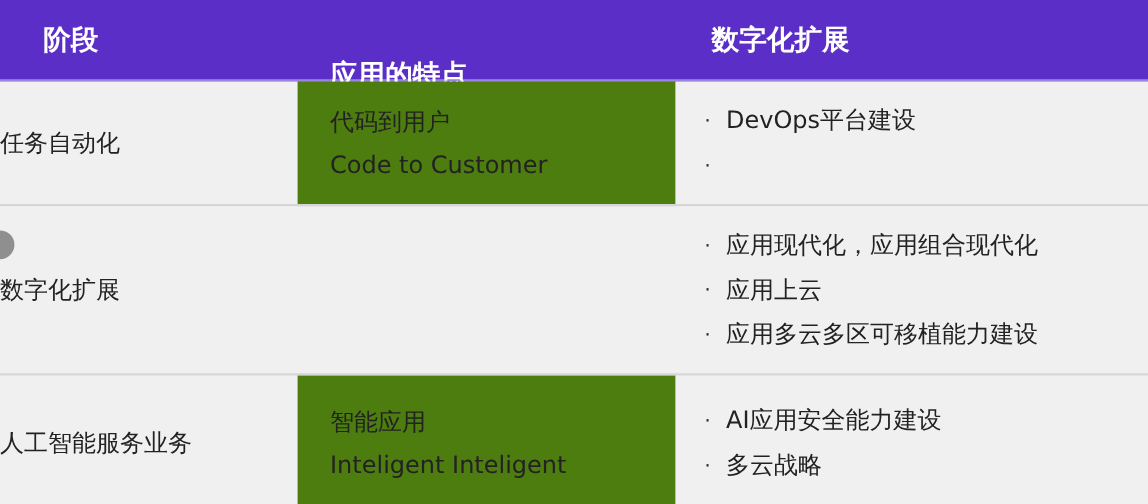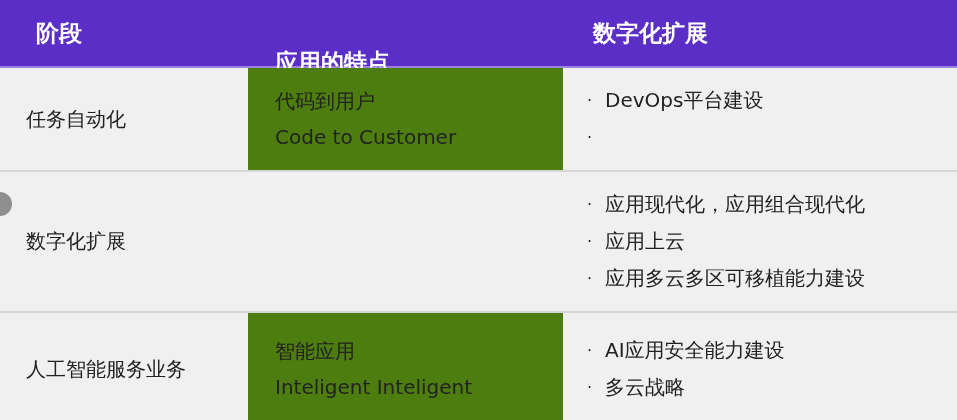--- a/index.html
+++ b/index.html
@@ -26,21 +26,21 @@
     .h3 { left: 593px; }
     .row { position: absolute; left: 0; width: 957px; box-sizing: border-box; }
     .row.sep { border-bottom: 2px solid #d6d6d6; }
     .r1 { top: 68px; height: 104px; }
     .r2 { top: 172px; height: 141px; }
     .r3 { top: 313px; height: 112px; }
     .c1, .c2, .c3 {
       position: absolute; top: 0; bottom: 0;
       display: flex; flex-direction: column; justify-content: center;
     }
-    .c1 { left: 0; width: 248px; background: #f0f0f0; padding-left: 26px; box-sizing: border-box; font-size: 20px; }
+    .c1 { left: 0; width: 248px; background: #f0f0f0; box-sizing: border-box; font-size: 20px; }
     .c2 { left: 248px; width: 315px; background: #4d7c0f; padding-left: 27px; box-sizing: border-box; font-size: 20px; line-height: 36px; }
     .c3 { left: 563px; width: 394px; background: #f0f0f0; padding-left: 24px; box-sizing: border-box; font-size: 20px; line-height: 37px; }
     .bullet-item { display: flex; align-items: center; white-space: nowrap; }
     .bullet { display: inline-block; width: 18px; text-align: left; font-size: 16px; }
     .side-dot {
       position: absolute; left: -12px; top: 192px; width: 24px; height: 24px;
       border-radius: 50%; background: #8f8f8f;
     }
   </style>
 </head>

